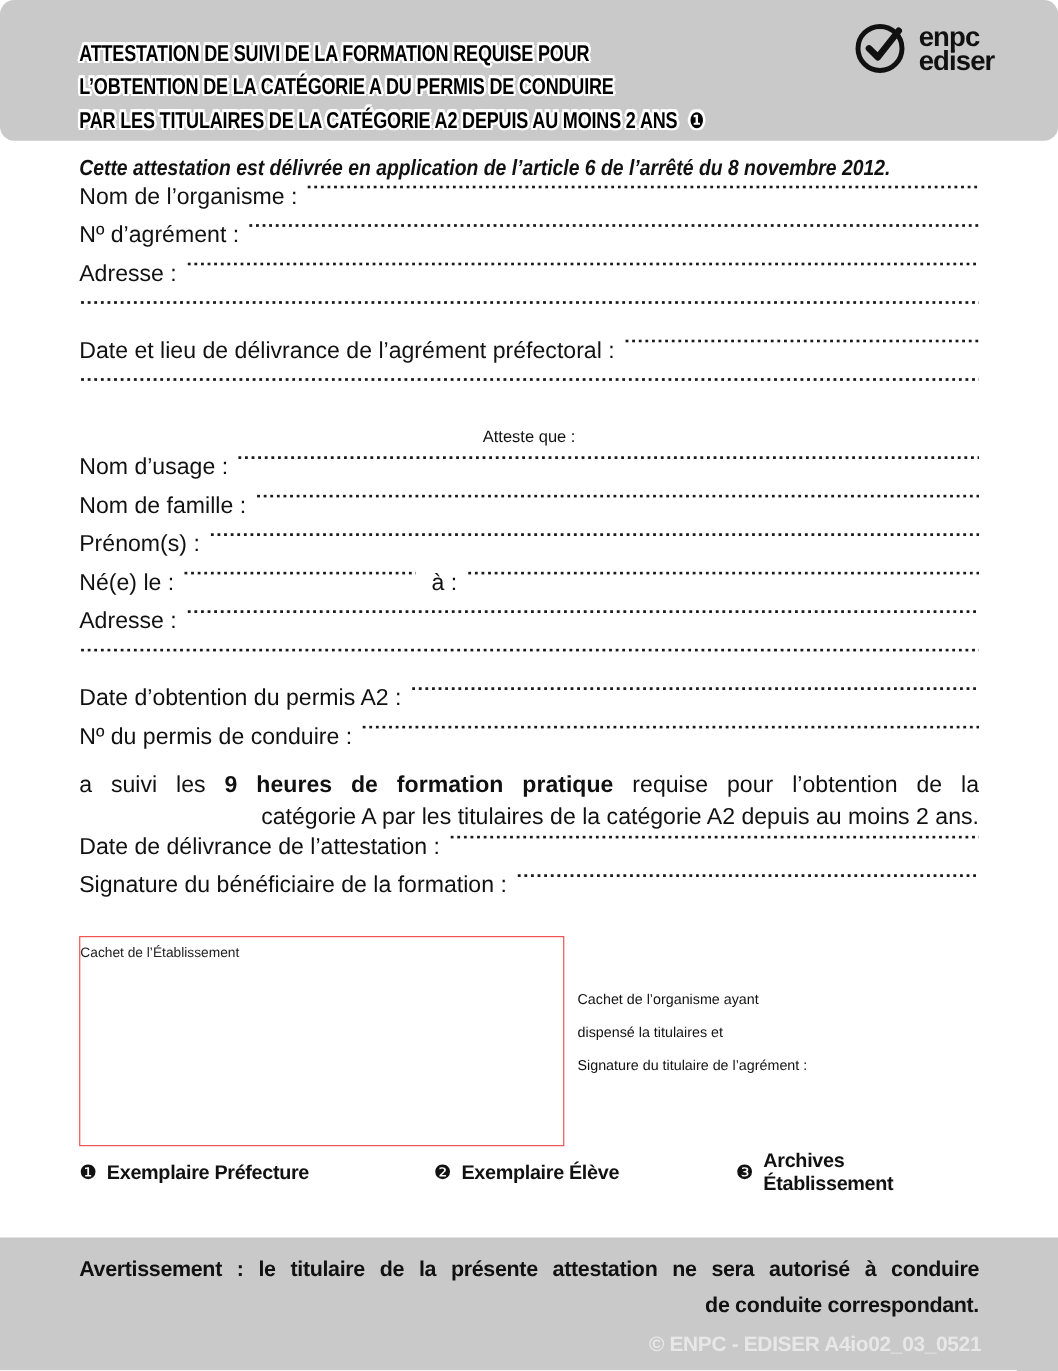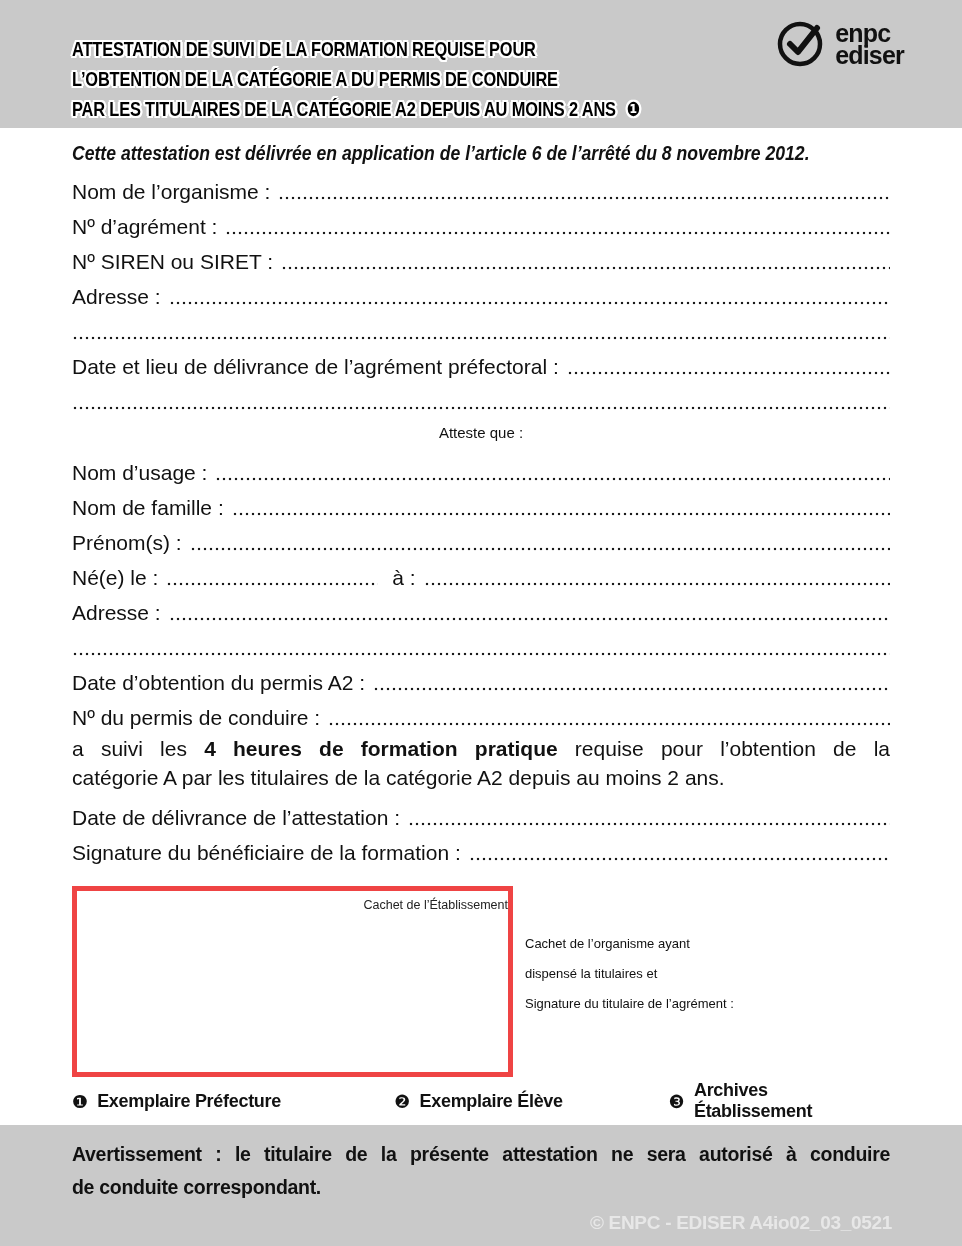--- a/index.html
+++ b/index.html
@@ -13,20 +13,21 @@
     color: #111111;
     overflow: hidden;
   }
 
   
   .band-top {
     position: relative;
     height: 128px;
     background: #c9c9c9;
     padding: 34px 0 0 72px;
+    border-radius: 13px;
   }
   .title-block {
     white-space: nowrap;
     transform: scaleX(0.78);
     transform-origin: 0 0;
   }
   .title-line {
     font-size: 21px;
     font-weight: bold;
     letter-spacing: -0.2px;
@@ -68,21 +69,21 @@
     font-weight: bold;
     font-style: italic;
     font-size: 20px;
     white-space: nowrap;
     transform: scaleX(0.88);
     transform-origin: 0 50%;
   }
   .rows { margin-top: 2px; }
   .row {
     display: flex;
-    align-items: flex-end;
+    align-items: flex-start;
     height: 35px;
     font-size: 21px;
   }
   .row .label { white-space: pre; line-height: 1.05; }
   .dots {
     flex: 1 1 auto;
     height: 4px;
     margin: 0 0 3px 8px;
     background-image: radial-gradient(circle, #1a1a1a 1.35px, transparent 1.6px);
     background-size: 6px 4px;
@@ -101,31 +102,31 @@
   }
 
   .jline {
     font-size: 21px;
     height: 29px;
     line-height: 29px;
     overflow: hidden;
     text-align: justify;
   }
   .jline::after { content: ""; display: inline-block; width: 100%; }
-  .plainline { font-size: 21px; height: 29px; line-height: 29px; }
+  .plainline { font-size: 21px; height: 29px; line-height: 29px; text-align: right; }
   .para { margin-top: 5px; }
 
   
   .stamp-section { display: flex; margin-top: 22px; }
   .stamp-box {
     width: 441px;
     height: 191px;
-    border: 5px solid #ef4444;
+    border: 1px solid #ef4444;
     padding-top: 7px;
-    text-align: right;
+    text-align: left;
   }
   .stamp-box-label { font-size: 12.5px; color: #222; letter-spacing: 0; }
   .stamp-side {
     margin-left: 12px;
     align-self: center;
     transform: translateY(-8px);
     font-size: 13px;
     line-height: 30px;
   }
 
@@ -205,24 +206,20 @@
     <div class="rows">
       <div class="row">
         <span class="label">Nom de l’organisme :</span>
         <span class="dots"></span>
       </div>
       <div class="row">
         <span class="label">Nº d’agrément :</span>
         <span class="dots"></span>
       </div>
       <div class="row">
-        <span class="label">Nº SIREN ou SIRET :</span>
-        <span class="dots"></span>
-      </div>
-      <div class="row">
         <span class="label">Adresse :</span>
         <span class="dots"></span>
       </div>
       <div class="row">
         <span class="dots full"></span>
       </div>
       <div class="row">
         <span class="label">Date et lieu de délivrance de l’agrément préfectoral :</span>
         <span class="dots"></span>
       </div>
@@ -264,21 +261,21 @@
         <span class="dots"></span>
       </div>
       <div class="row">
         <span class="label">Nº du permis de conduire :</span>
         <span class="dots"></span>
       </div>
     </div>
 
     <div class="para">
       <div class="jline">
-        <span>a suivi les </span><strong>4 heures de formation pratique</strong><span> requise pour l’obtention de la</span>
+        <span>a suivi les </span><strong>9 heures de formation pratique</strong><span> requise pour l’obtention de la</span>
       </div>
       <div class="plainline">catégorie A par les titulaires de la catégorie A2 depuis au moins 2 ans.</div>
     </div>
 
     <div class="rows">
       <div class="row">
         <span class="label">Date de délivrance de l’attestation :</span>
         <span class="dots"></span>
       </div>
       <div class="row">

